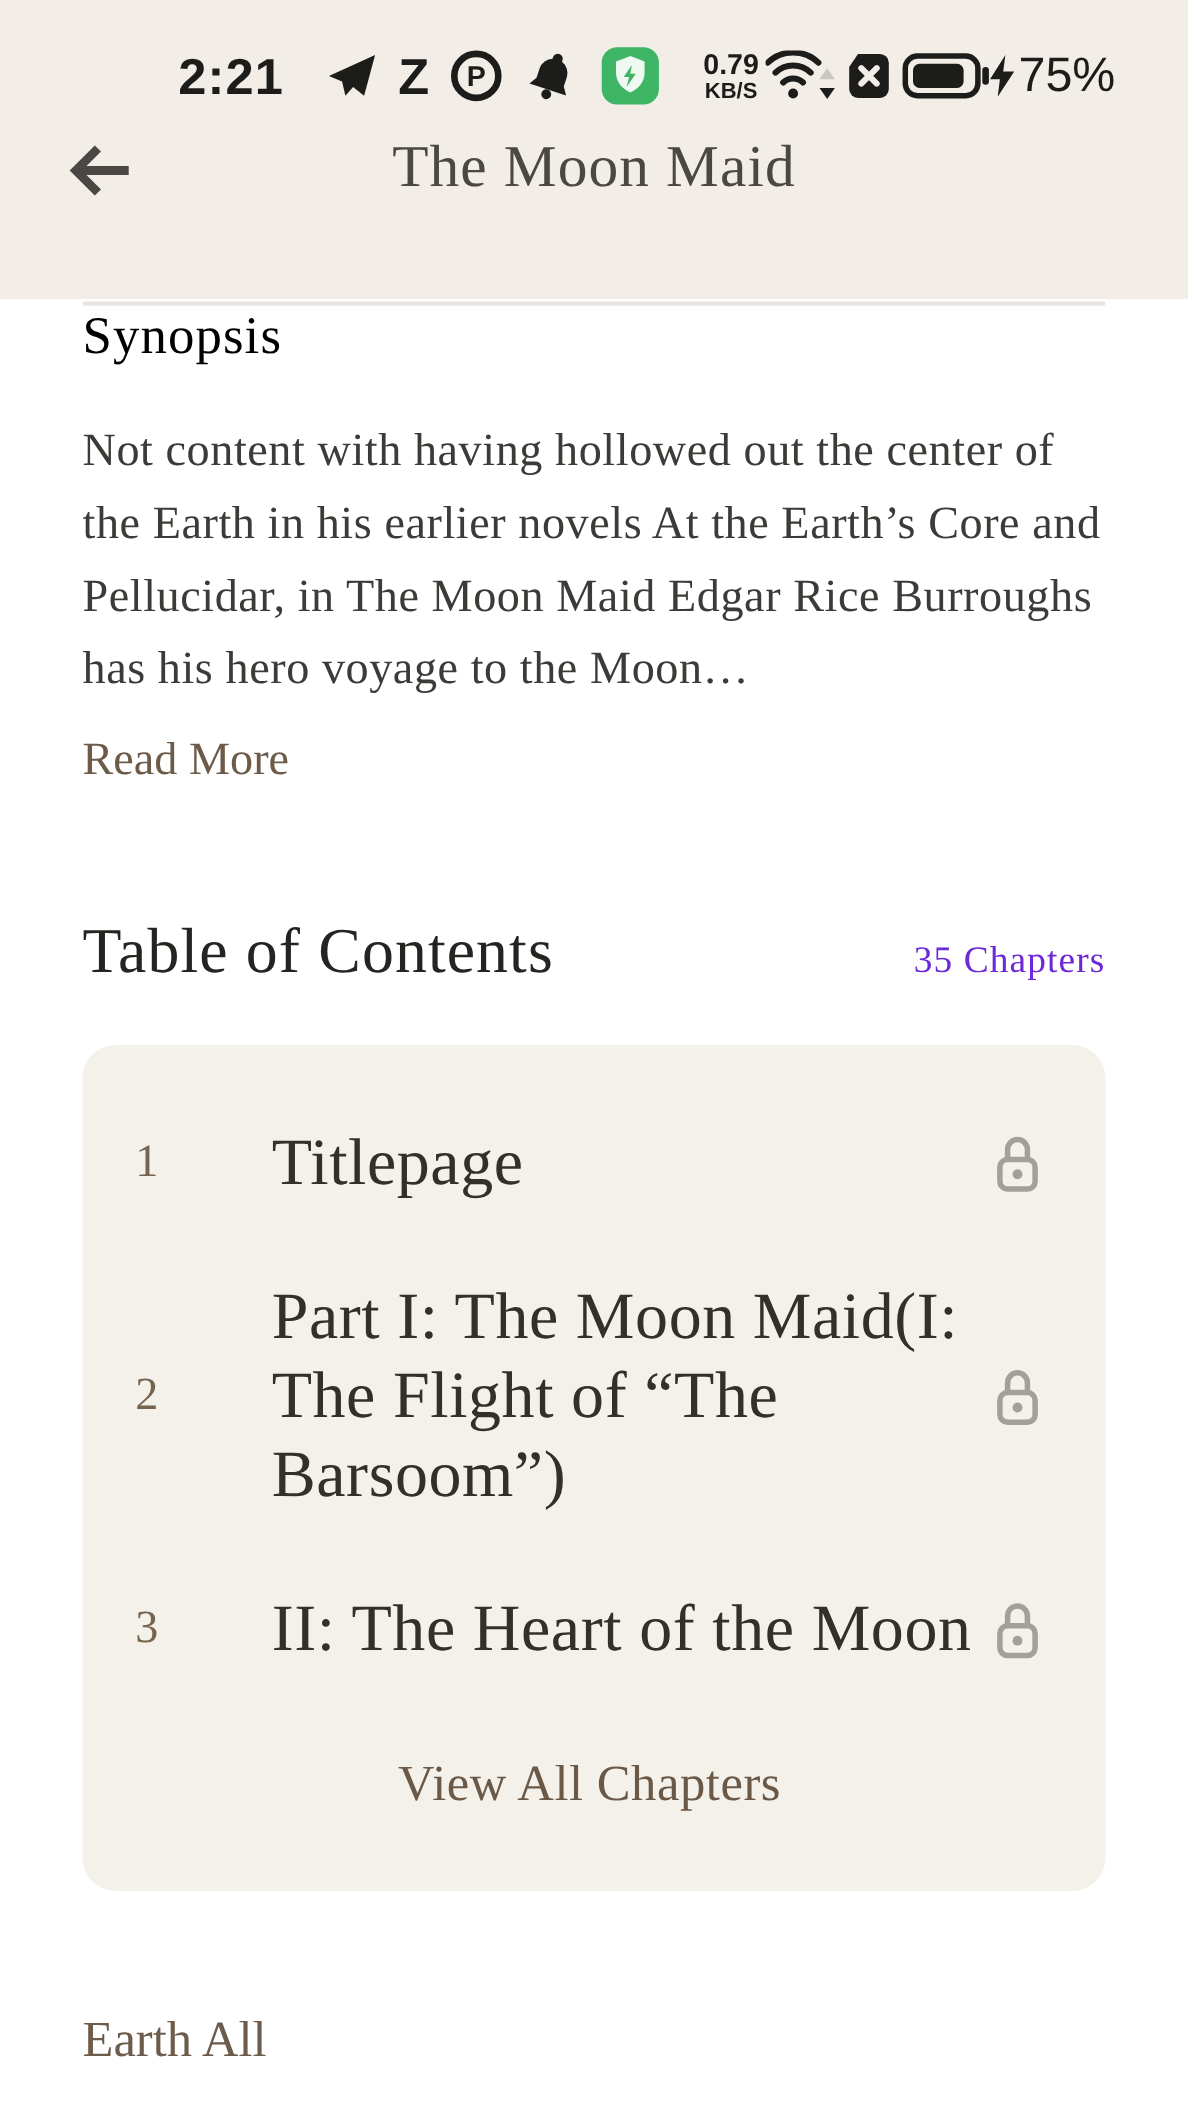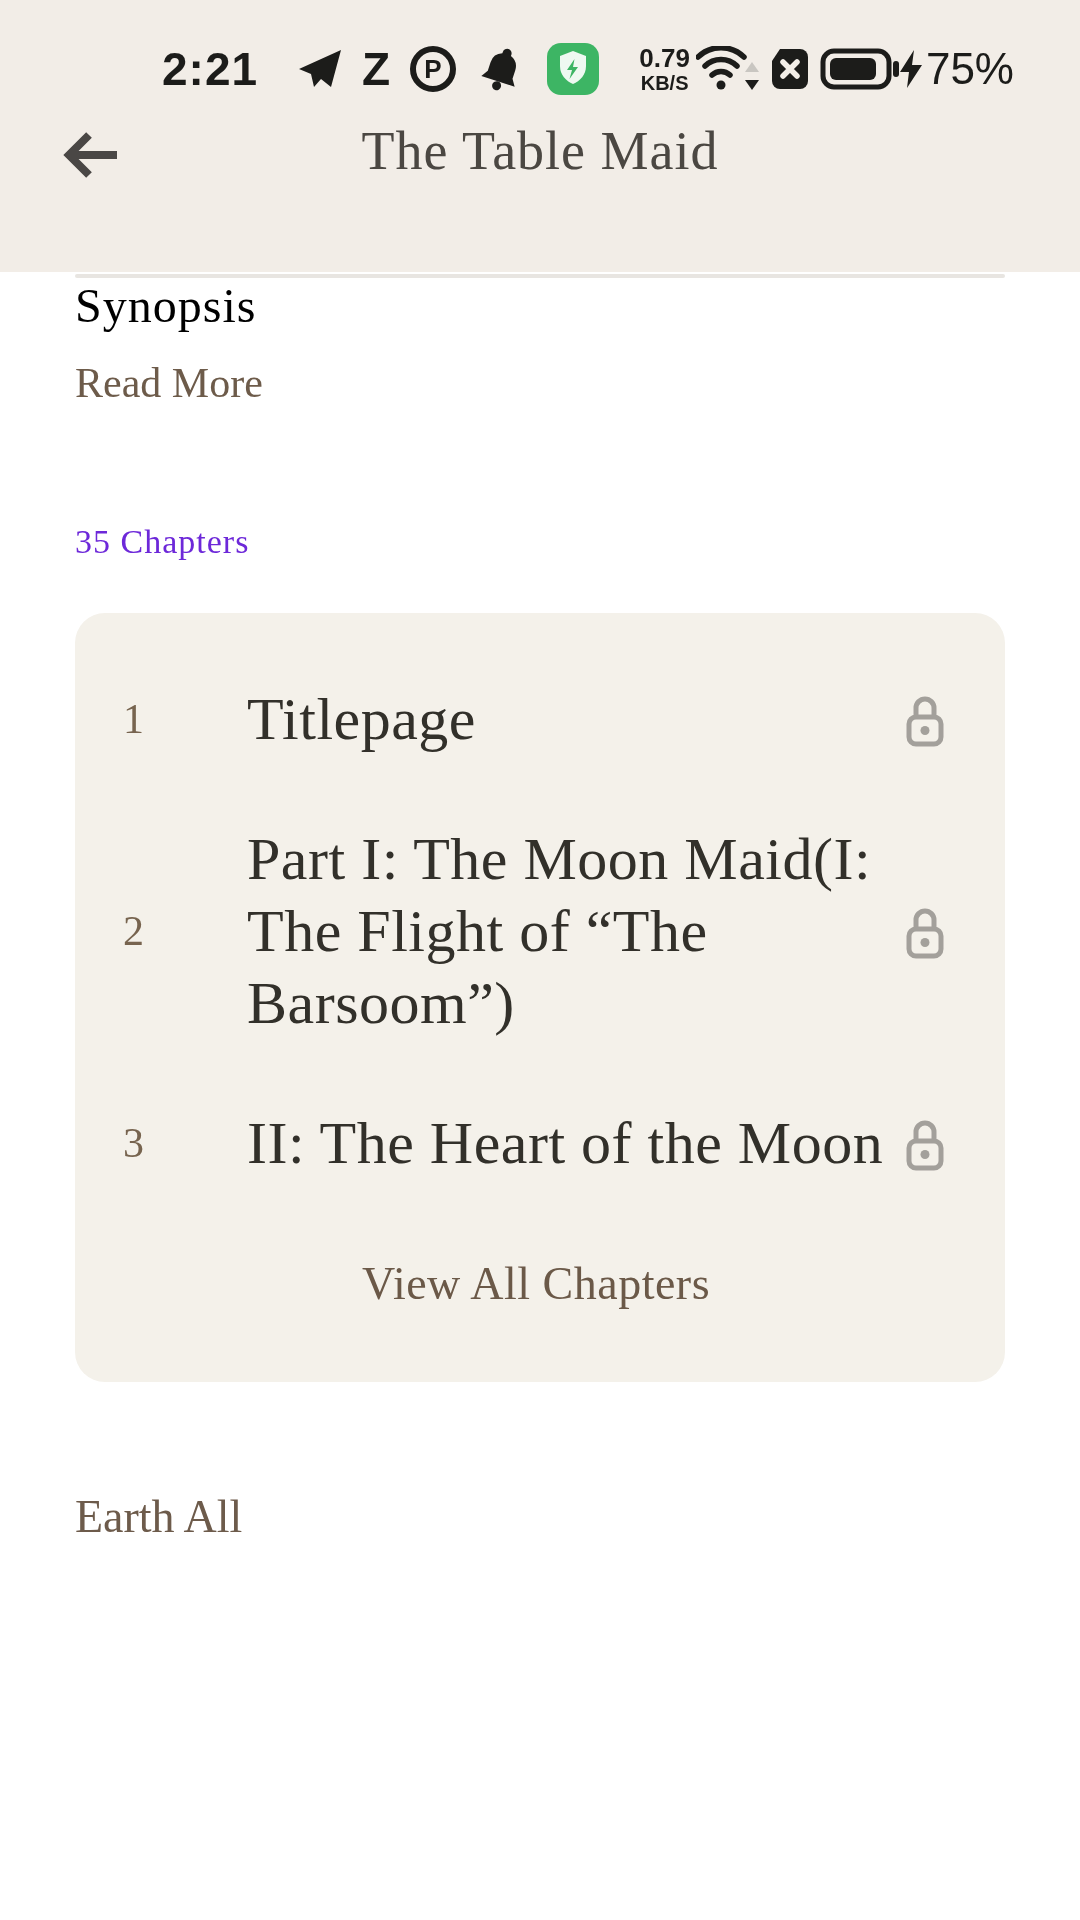--- a/index.html
+++ b/index.html
@@ -149,31 +149,33 @@
       </div>
     </div>
 
     <div class="header">
       <button class="back-btn">
         <svg width="64" height="64" viewBox="0 0 64 64">
           <path d="M30 12 L10 32 L30 52" fill="none" stroke="#4a4745" stroke-width="8"></path>
           <path d="M12 32 H58" fill="none" stroke="#4a4745" stroke-width="8"></path>
         </svg>
       </button>
-      <div class="header-title">The Table Maid</div>
+      <div class="header-title">The Moon Maid</div>
     </div>
   </div>
 
   <div class="content">
     <div class="top-divider"></div>
 
     <h1 class="synopsis-heading">Synopsis</h1>
+    <p class="synopsis-body">Not content with having hollowed out the center of the Earth in his earlier novels At the Earth’s Core and Pellucidar, in The Moon Maid Edgar Rice Burroughs has his hero voyage to the Moon…</p>
     <a class="read-more" href="#">Read More</a>
 
     <div class="toc-head">
+      <h2 class="toc-heading">Table of Contents</h2>
       <span class="toc-count">35 Chapters</span>
     </div>
 
     <div class="toc-card">
 
       <div class="toc-row">
         <span class="toc-num">1</span>
         <span class="toc-title">Titlepage</span>
         <span class="toc-lock">
           <svg width="48" height="58" viewBox="0 0 48 58">

